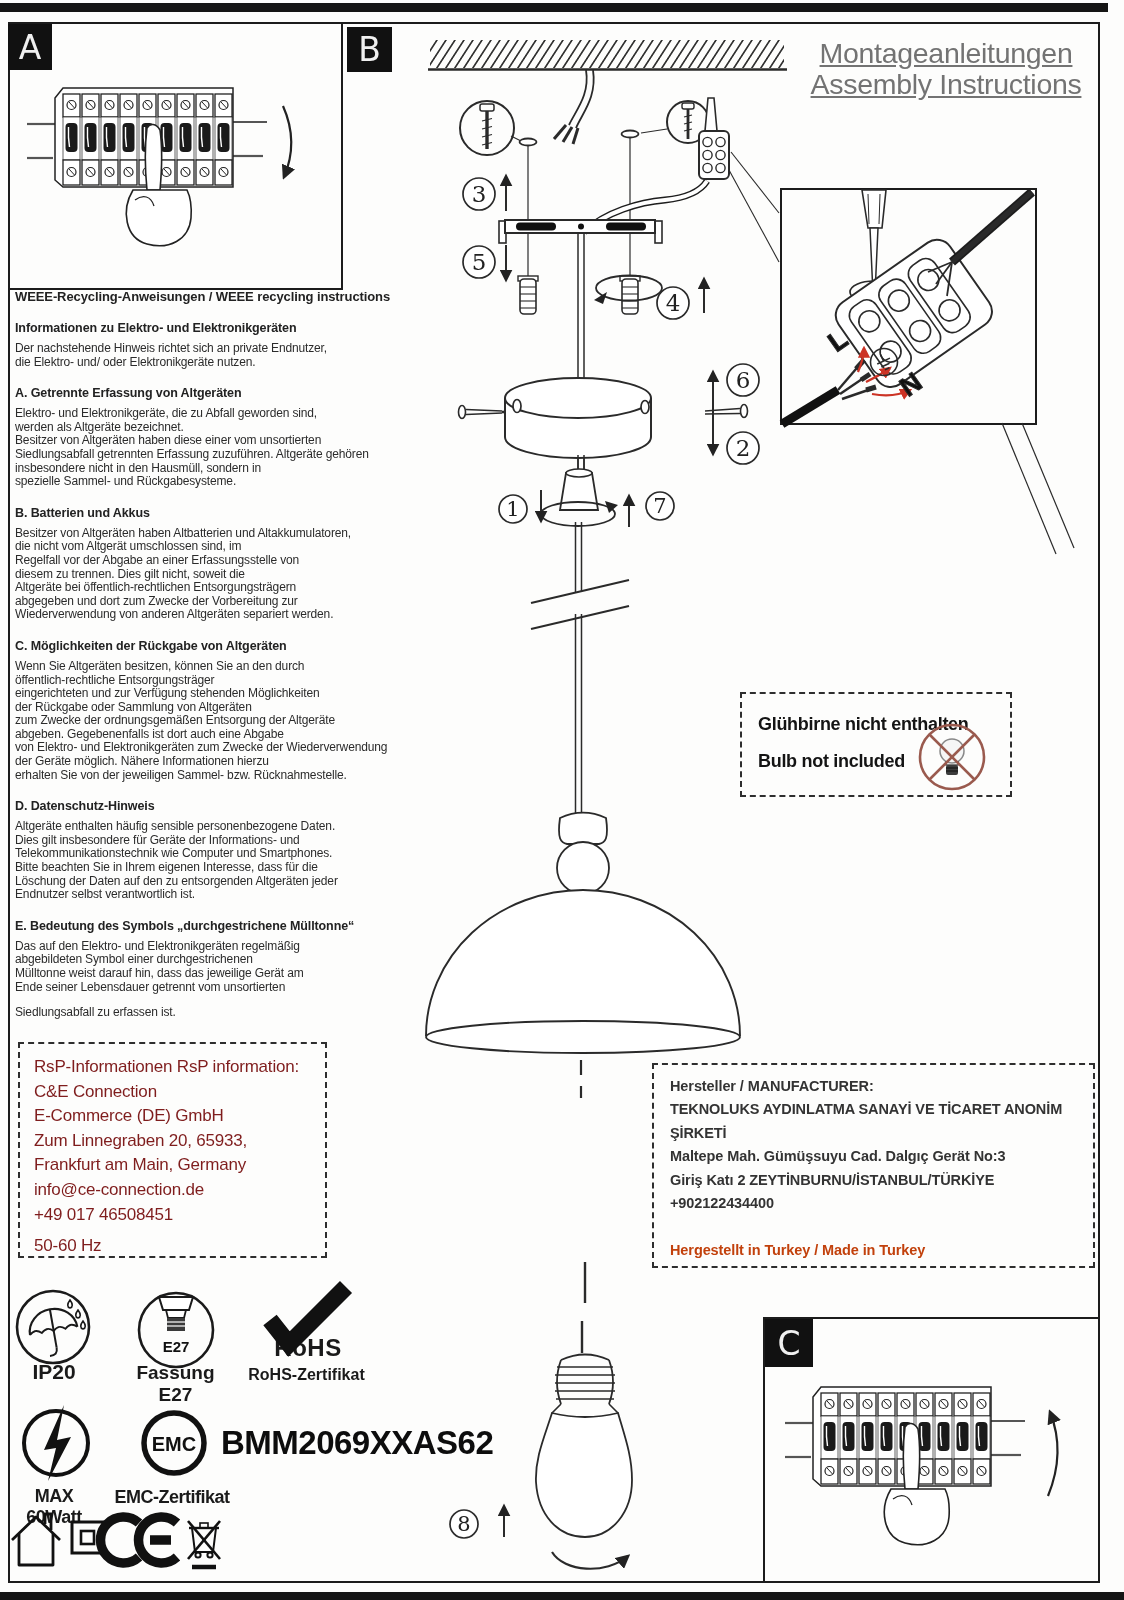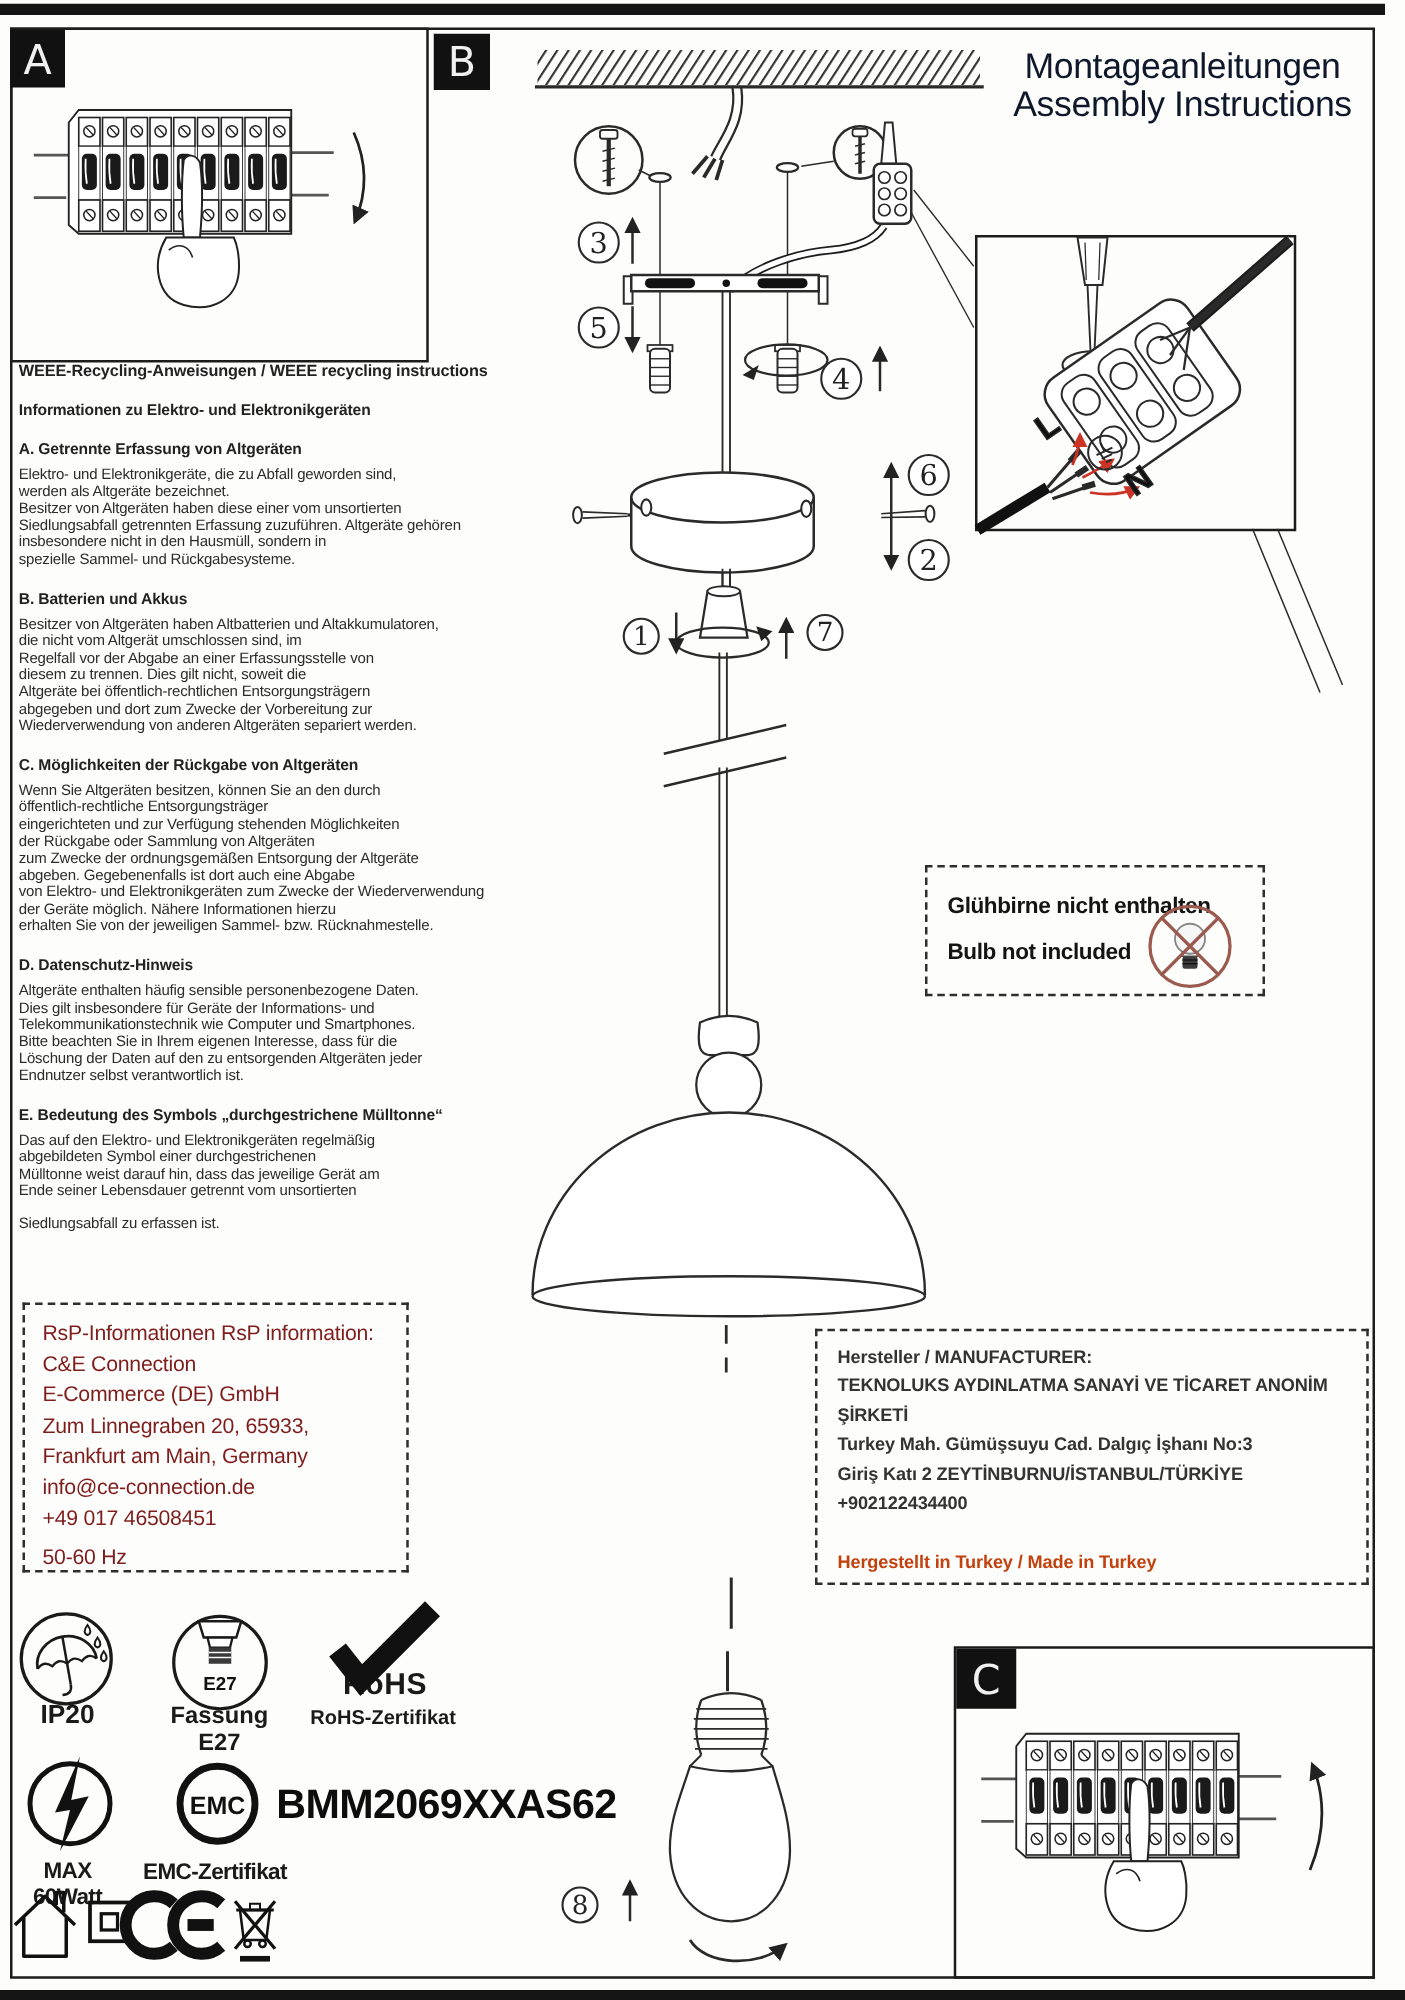--- a/index.html
+++ b/index.html
@@ -7,21 +7,21 @@
        font-family:"Liberation Sans",sans-serif;color:#222;overflow:hidden;}
   .abs{position:absolute;}
   .bar{background:#151515;}
   .frame{border:2px solid #1c1c1c;}
   .panel-label{background:#111;color:#f0f0f0;display:flex;align-items:center;justify-content:center;
        font-family:"DejaVu Sans",sans-serif;font-size:33px;font-weight:400;}
   
   .brand-wrap{left:806px;top:30px;width:280px;text-align:center;}
   .brand-logo{font-family:"DejaVu Sans",sans-serif;font-weight:bold;font-size:61px;line-height:1;
        letter-spacing:-1px;}
-  .brand-sub{font-size:28.5px;line-height:1.08;color:#0f172a;margin-top:8px;letter-spacing:-0.3px;}
+  .brand-sub{font-size:28.5px;line-height:1.08;color:#737373;margin-top:8px;letter-spacing:-0.3px;text-decoration:underline;}
   
   .weee{left:15px;top:289px;width:425px;}
   .w-title{font-weight:bold;font-size:13px;margin:0 0 15px;letter-spacing:-0.1px;}
   .w-head{font-weight:bold;font-size:12.5px;margin:17px 0 7px;letter-spacing:-0.1px;}
   .w-body{font-size:12px;line-height:13.6px;margin:0 0 12px;white-space:pre-line;letter-spacing:-0.15px;color:#2b2b2b;}
   
   .dashed{border:2.5px dashed #2e2e2e;}
   .bulb-note{left:740px;top:692px;width:272px;height:105px;padding:12px 0 0 16px;box-sizing:border-box;}
   .bulb-note div{font-weight:bold;font-size:18px;line-height:37px;color:#141414;letter-spacing:-0.3px;}
   .rsp{left:18px;top:1042px;width:309px;height:216px;padding:11px 14px;box-sizing:border-box;}
@@ -57,20 +57,22 @@
   </div>
 
 <div class="abs brand-wrap">
   <div class="brand-sub">Montageanleitungen</div>
   <div class="brand-sub" style="margin-top:0;">Assembly Instructions</div>
 </div>
 
 <div class="abs weee">
   <div class="w-title">WEEE-Recycling-Anweisungen / WEEE recycling instructions</div>
   <div class="w-head">Informationen zu Elektro- und Elektronikgeräten</div>
+  <div class="w-body">Der nachstehende Hinweis richtet sich an private Endnutzer,
+die Elektro- und/ oder Elektronikgeräte nutzen.</div>
   <div class="w-head">A. Getrennte Erfassung von Altgeräten</div>
   <div class="w-body">Elektro- und Elektronikgeräte, die zu Abfall geworden sind,
 werden als Altgeräte bezeichnet.
 Besitzer von Altgeräten haben diese einer vom unsortierten
 Siedlungsabfall getrennten Erfassung zuzuführen. Altgeräte gehören
 insbesondere nicht in den Hausmüll, sondern in
 spezielle Sammel- und Rückgabesysteme.</div>
   <div class="w-head">B. Batterien und Akkus</div>
   <div class="w-body">Besitzer von Altgeräten haben Altbatterien und Altakkumulatoren,
 die nicht vom Altgerät umschlossen sind, im
@@ -116,21 +118,21 @@
   <div>Zum Linnegraben 20, 65933,</div>
   <div>Frankfurt am Main, Germany</div>
   <div>info@ce-connection.de</div>
   <div>+49 017 46508451</div>
   <div class="gap">50-60 Hz</div>
 </div>
 
 <div class="abs dashed mfr">
   <div>Hersteller / MANUFACTURER:</div>
   <div>TEKNOLUKS AYDINLATMA SANAYİ VE TİCARET ANONİM ŞİRKETİ</div>
-  <div>Turkey Mah. Gümüşsuyu Cad. Dalgıç İşhanı No:3</div>
+  <div>Maltepe Mah. Gümüşsuyu Cad. Dalgıç Gerät No:3</div>
   <div>Giriş Katı 2 ZEYTİNBURNU/İSTANBUL/TÜRKİYE</div>
   <div>+902122434400</div>
   <div class="made">Hergestellt in Turkey / Made in Turkey</div>
 </div>
 
 <div class="abs cert-label" style="left:16px;top:1360px;width:76px;font-size:21px;">IP20</div>
 <div class="abs cert-label" style="left:118px;top:1362px;width:115px;font-size:19px;">Fassung E27</div>
 <div class="abs cert-label" style="left:268px;top:1334px;width:80px;font-size:24px;letter-spacing:0.5px;">RoHS</div>
 <div class="abs cert-label" style="left:244px;top:1366px;width:125px;font-size:16px;">RoHS-Zertifikat</div>
 <div class="abs cert-label" style="left:6px;top:1486px;width:96px;font-size:18px;letter-spacing:-0.5px;">MAX 60Watt</div>

